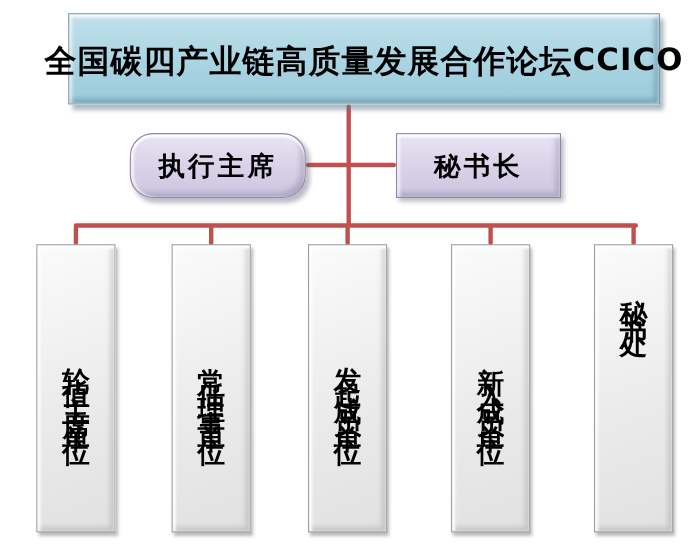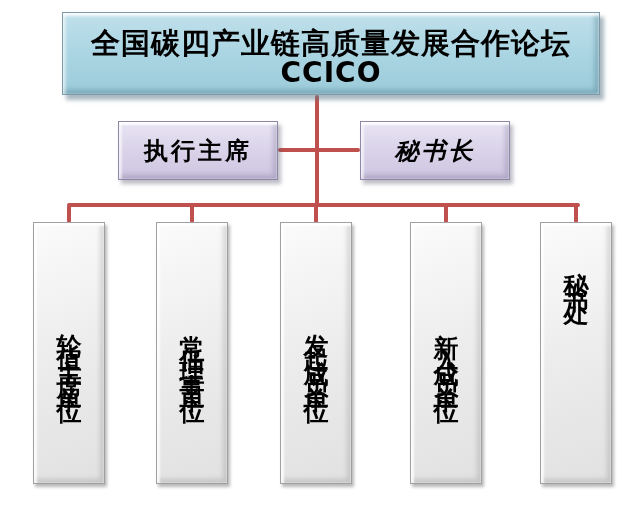--- a/index.html
+++ b/index.html
@@ -30,21 +30,20 @@
     box-sizing: border-box;
     background: linear-gradient(180deg, #bfe0eb 0%, var(--root-box-fill, #a9d4e2) 55%, #9ccbda 100%);
     border: 1px solid var(--root-box-border, #7e9aa8);
     box-shadow:
       inset 0 3px 3px rgba(255,255,255,0.85),
       inset 3px 0 3px rgba(255,255,255,0.5),
       inset -4px -4px 5px rgba(45,95,115,0.35),
       4px 5px 4px rgba(100,125,140,0.55);
     z-index: 2;
     display: flex;
-    flex-direction: column;
     align-items: center;
     justify-content: center;
     padding-top: 2px;
   }
   .root-title {
     font-size: 29px;
     font-weight: bold;
     letter-spacing: 1px;
     color: var(--text, #000);
     line-height: 36px;
@@ -125,24 +124,24 @@
   <div class="line" style="left:190px; top:205px; width:4px; height:18px;"></div>
   <div class="line" style="left:314px; top:205px; width:4px; height:18px;"></div>
   <div class="line" style="left:444px; top:205px; width:4px; height:18px;"></div>
   <div class="line" style="left:574px; top:205px; width:4px; height:18px;"></div>
 
   <div class="root-box">
     <div class="root-title">全国碳四产业链高质量发展合作论坛</div>
     <div class="root-subtitle">CCICO</div>
   </div>
 
-  <div class="exec-box" style="left:118px; width:160px;">
+  <div class="exec-box" style="left:118px; width:160px;border-radius:21px;">
     <span class="exec-label">执行主席</span>
   </div>
-  <div class="exec-box" style="left:360px; width:150px;font-style:italic;">
+  <div class="exec-box" style="left:360px; width:150px;">
     <span class="exec-label">秘书长</span>
   </div>
 
   <div class="col-box" style="left:33px;">
     <span class="vtext">轮值主席单位</span>
   </div>
   <div class="col-box" style="left:156px;">
     <span class="vtext">常任理事单位</span>
   </div>
   <div class="col-box" style="left:280px;">

